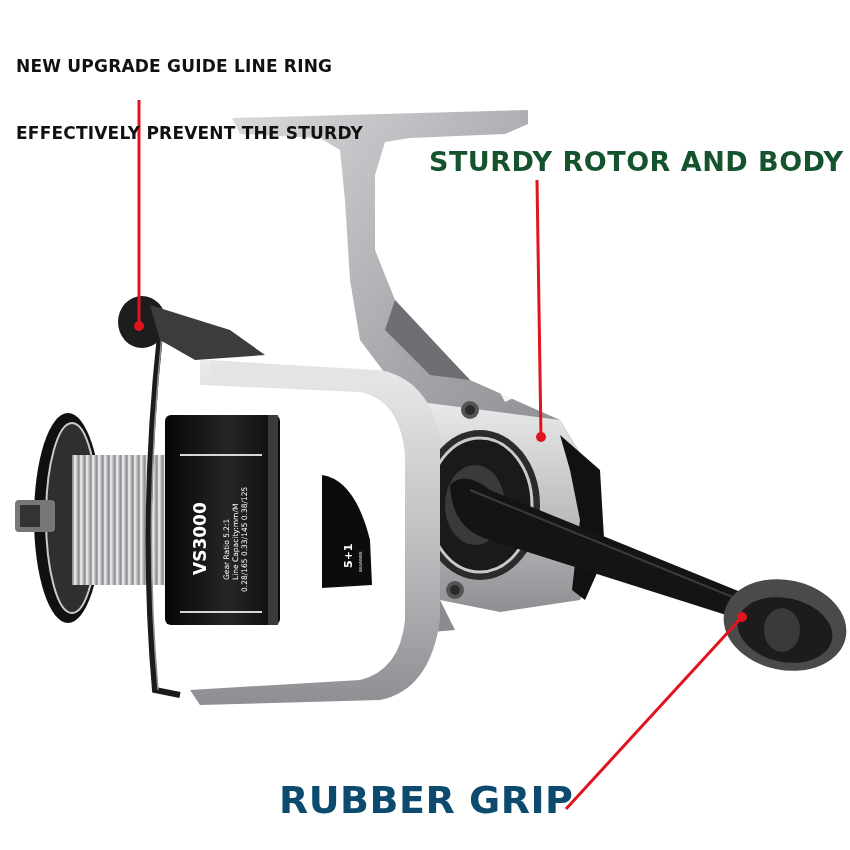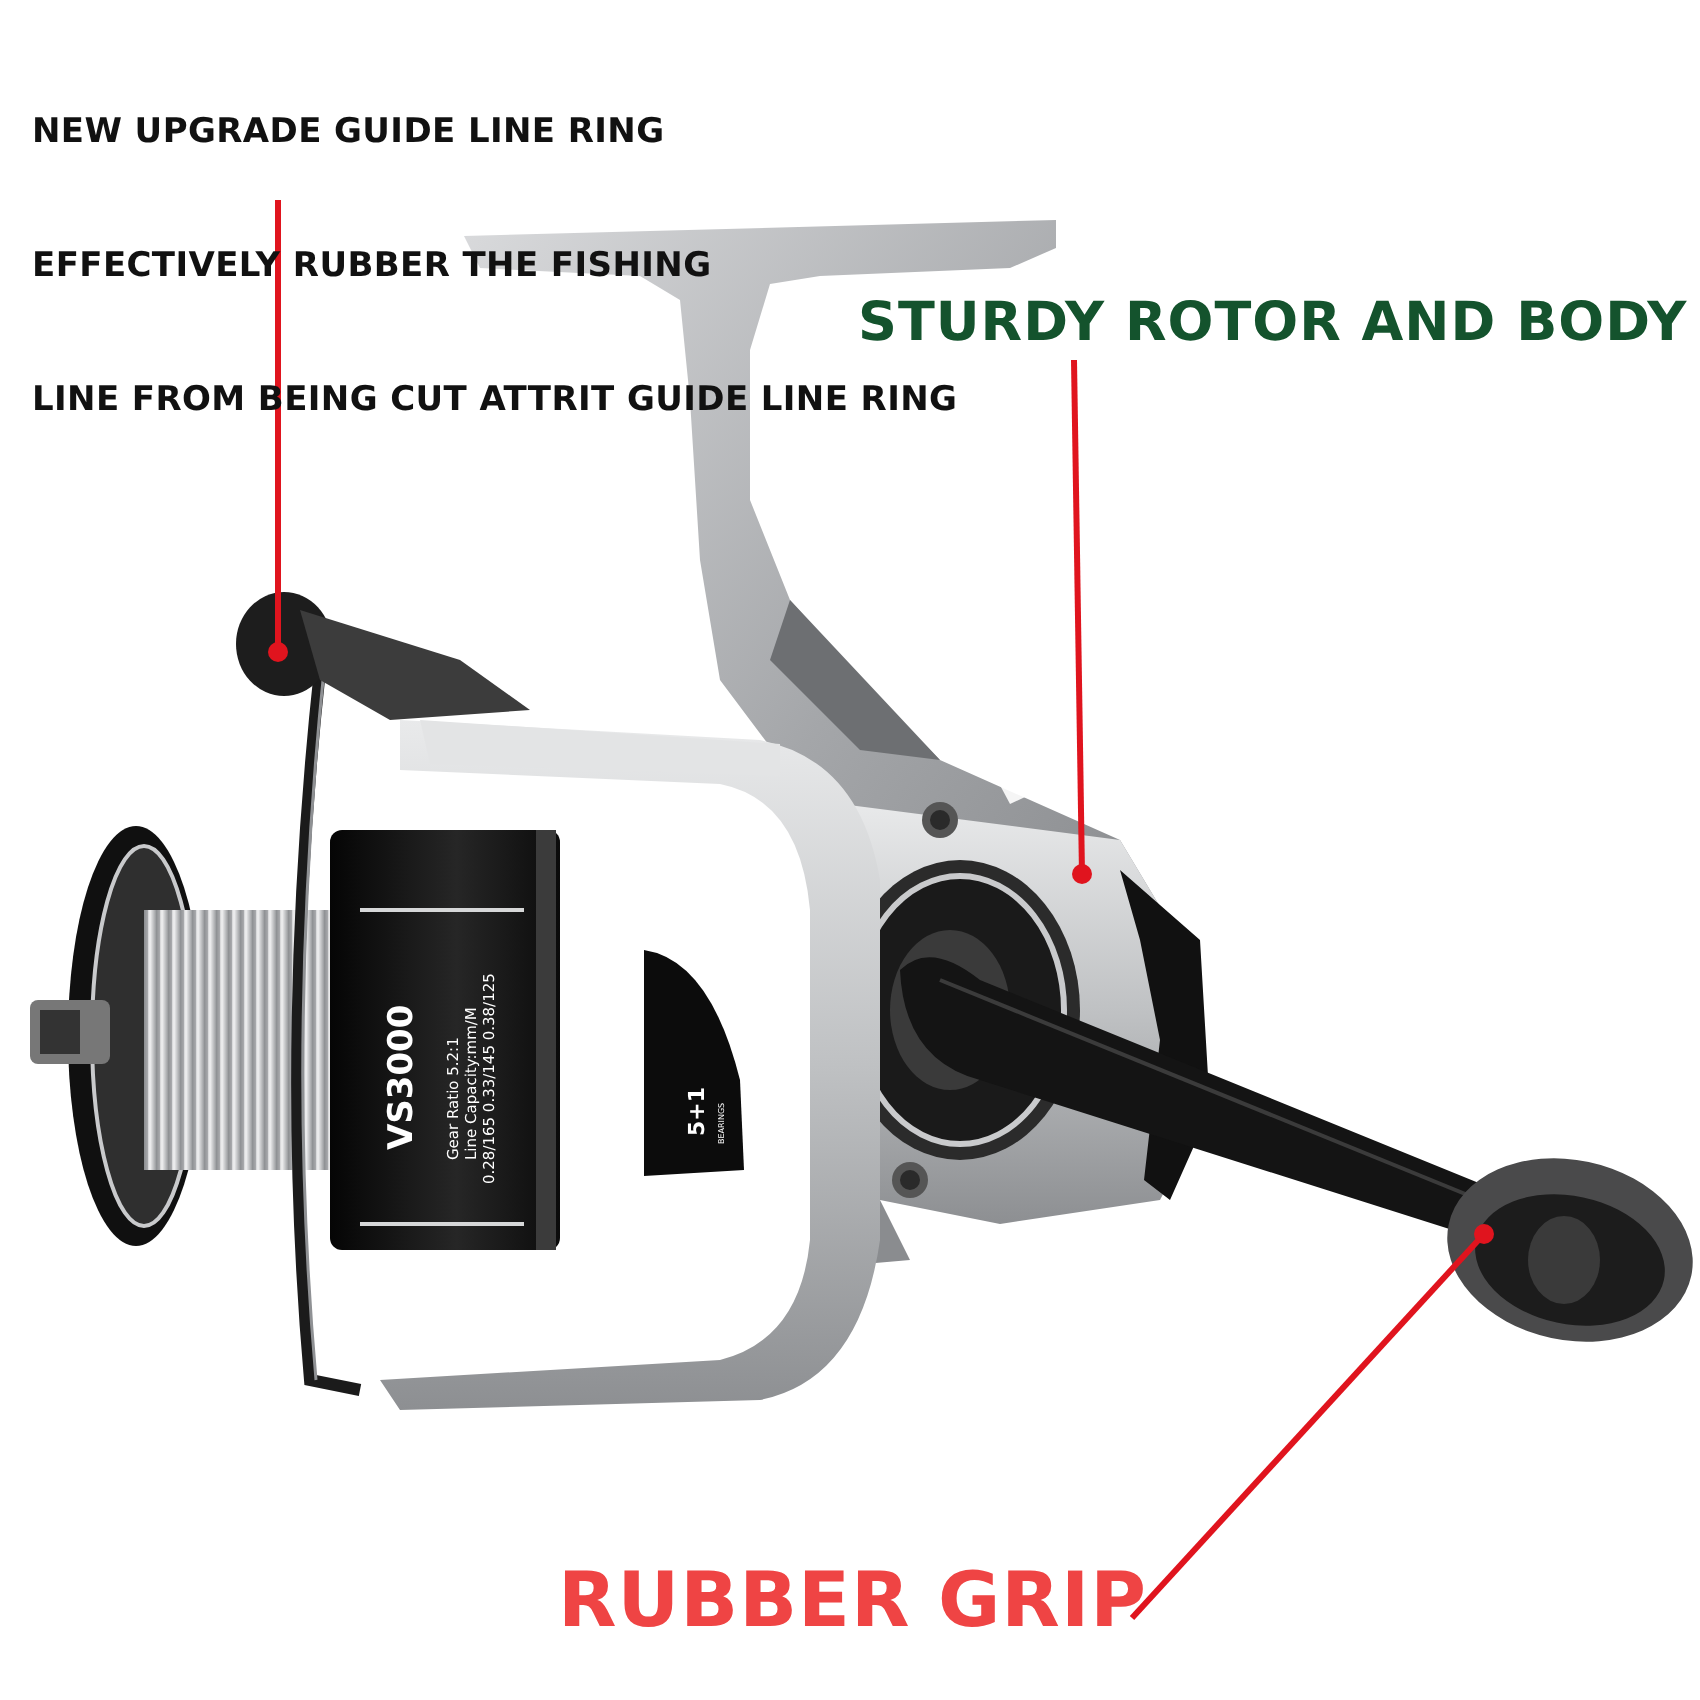--- a/index.html
+++ b/index.html
@@ -4,21 +4,21 @@
   <style>
     html, body { margin: 0; padding: 0; background: #ffffff; }
     body { width: 850px; height: 850px; position: relative; overflow: hidden;
            font-family: "DejaVu Sans", "Liberation Sans", sans-serif; }
     .callout-top-left { position: absolute; left: 16px; top: 14px; font-size: 17px;
       font-weight: bold; color: #111; line-height: 29px; letter-spacing: 0.2px; }
     .callout-top-left div { white-space: nowrap; margin-top: 38px; }
     .callout-right { position: absolute; left: 429px; top: 146px; font-size: 27px;
       font-weight: bold; color: #14532d; letter-spacing: 0.5px; white-space: nowrap; }
     .callout-bottom { position: absolute; left: 279px; top: 778px; font-size: 38px;
-      font-weight: bold; color: #ef4444; letter-spacing: 0.5px; white-space: nowrap; }
+      font-weight: bold; color: #0c4a6e; letter-spacing: 0.5px; white-space: nowrap; }
     svg.scene { position: absolute; left: 0; top: 0; }
     .spool-text { font-family: "DejaVu Sans", sans-serif; fill: #ffffff; }
   </style>
 </head>
 <body>
 
 <svg class="scene" width="850" height="850" viewBox="0 0 850 850">
   <defs>
     <linearGradient id="silver" x1="0" y1="0" x2="1" y2="1">
       <stop offset="0" stop-color="#d9dadc"></stop>
@@ -120,19 +120,18 @@
     <circle cx="139" cy="326" r="5" fill="#e0141e"></circle>
     <line x1="537" y1="180" x2="541" y2="437" stroke="#e0141e" stroke-width="3"></line>
     <circle cx="541" cy="437" r="5" fill="#e0141e"></circle>
     <line x1="566" y1="809" x2="742" y2="617" stroke="#e0141e" stroke-width="3"></line>
     <circle cx="742" cy="617" r="5" fill="#e0141e"></circle>
   </g>
 </svg>
 
 <div class="callout-top-left">
   <div>NEW UPGRADE GUIDE LINE RING</div>
-  <div>EFFECTIVELY RUBBER THE FISHING</div>
-  <div>LINE FROM BEING CUT ATTRIT GUIDE LINE RING</div>
+  <div>EFFECTIVELY PREVENT THE STURDY</div>
 </div>
 
 <div class="callout-right">STURDY ROTOR AND BODY</div>
 
 <div class="callout-bottom">RUBBER GRIP</div>
 
 </body></html>

